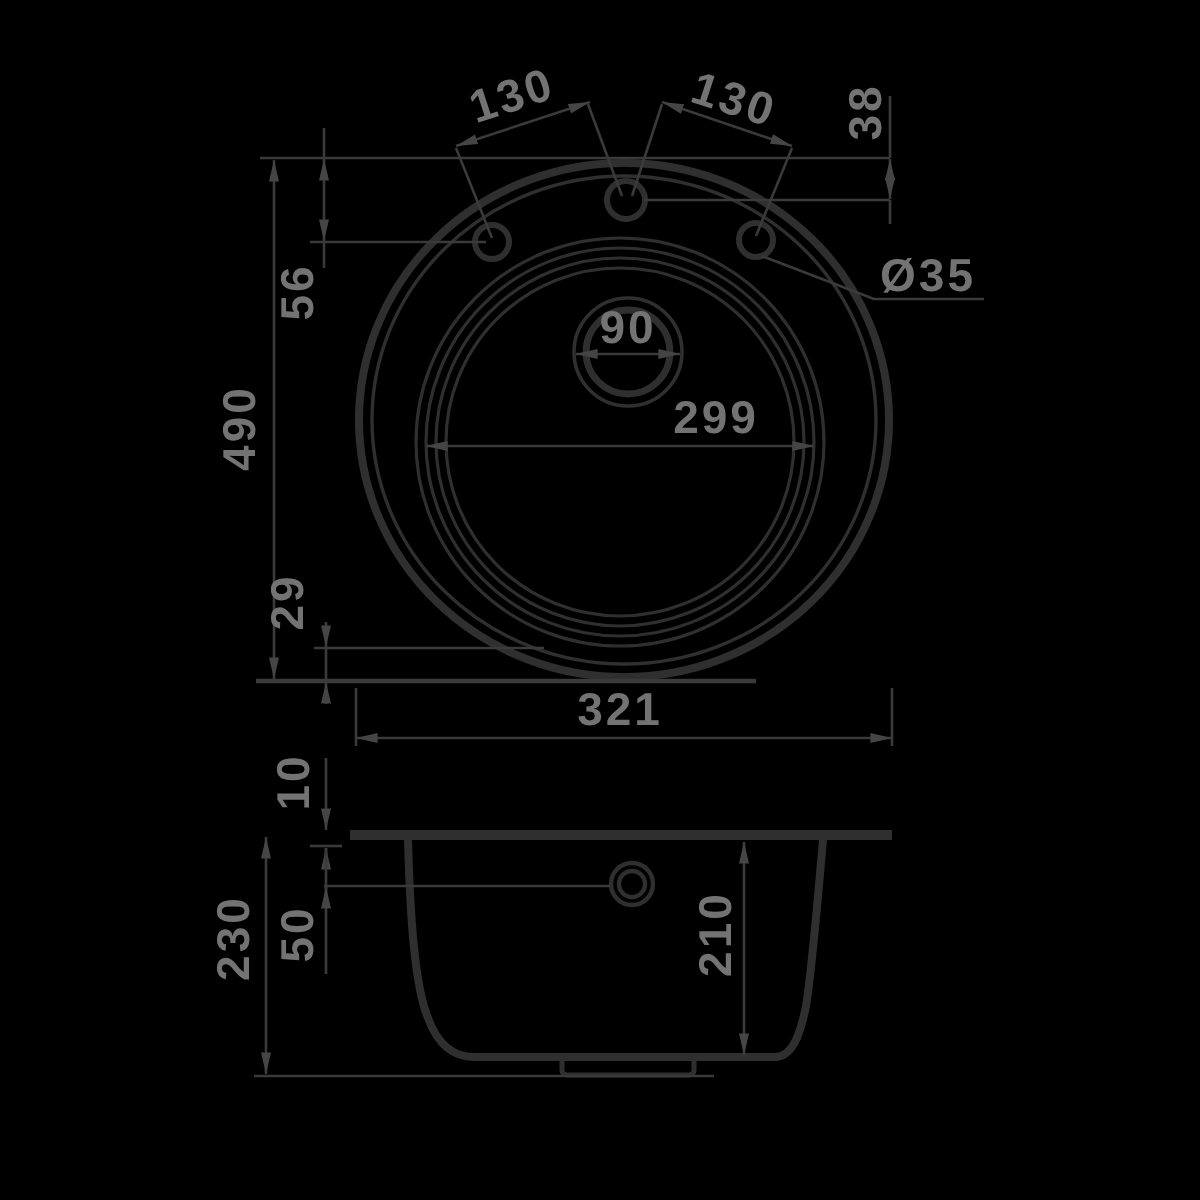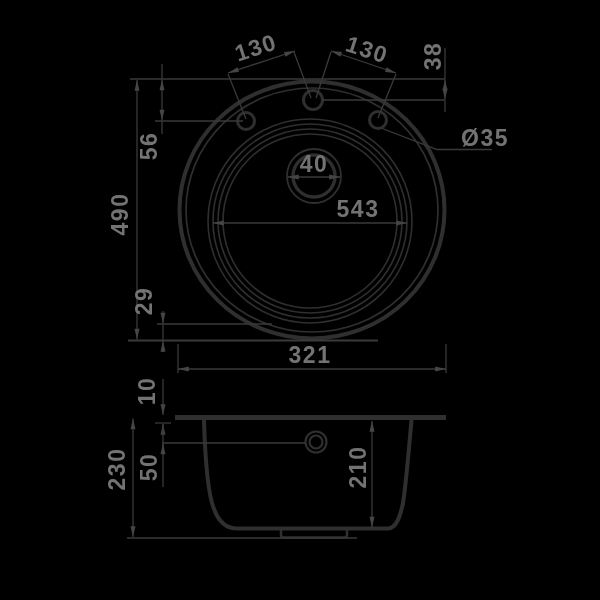--- a/index.html
+++ b/index.html
@@ -106,22 +106,22 @@
 
       <line x1="372" y1="421" x2="372" y2="527.5" marker-start="url(#arw)" marker-end="url(#arw)"></line>
     </g>
   </svg>
 
   <div class="lbl tl" style="left:256px;top:48px">130</div>
   <div class="lbl tr" style="left:367px;top:50px">130</div>
   <div class="lbl v" style="left:433px;top:56px">38</div>
   <div class="lbl v" style="left:149px;top:146px">56</div>
   <div class="lbl v" style="left:120px;top:214px">490</div>
-  <div class="lbl" style="left:485px;top:138px">Ø35</div>
-  <div class="lbl" style="left:314px;top:164px">40</div>
-  <div class="lbl" style="left:358px;top:209px">543</div>
+  <div class="lbl" style="left:464px;top:138px">Ø35</div>
+  <div class="lbl" style="left:314px;top:164px">90</div>
+  <div class="lbl" style="left:358px;top:209px">299</div>
   <div class="lbl v" style="left:144px;top:301px">29</div>
   <div class="lbl" style="left:310px;top:355px">321</div>
   <div class="lbl v" style="left:147px;top:391px">10</div>
   <div class="lbl v" style="left:117px;top:469px">230</div>
   <div class="lbl v" style="left:149px;top:467px">50</div>
   <div class="lbl v" style="left:358px;top:467px">210</div>
 </div>
 
 </body></html>

